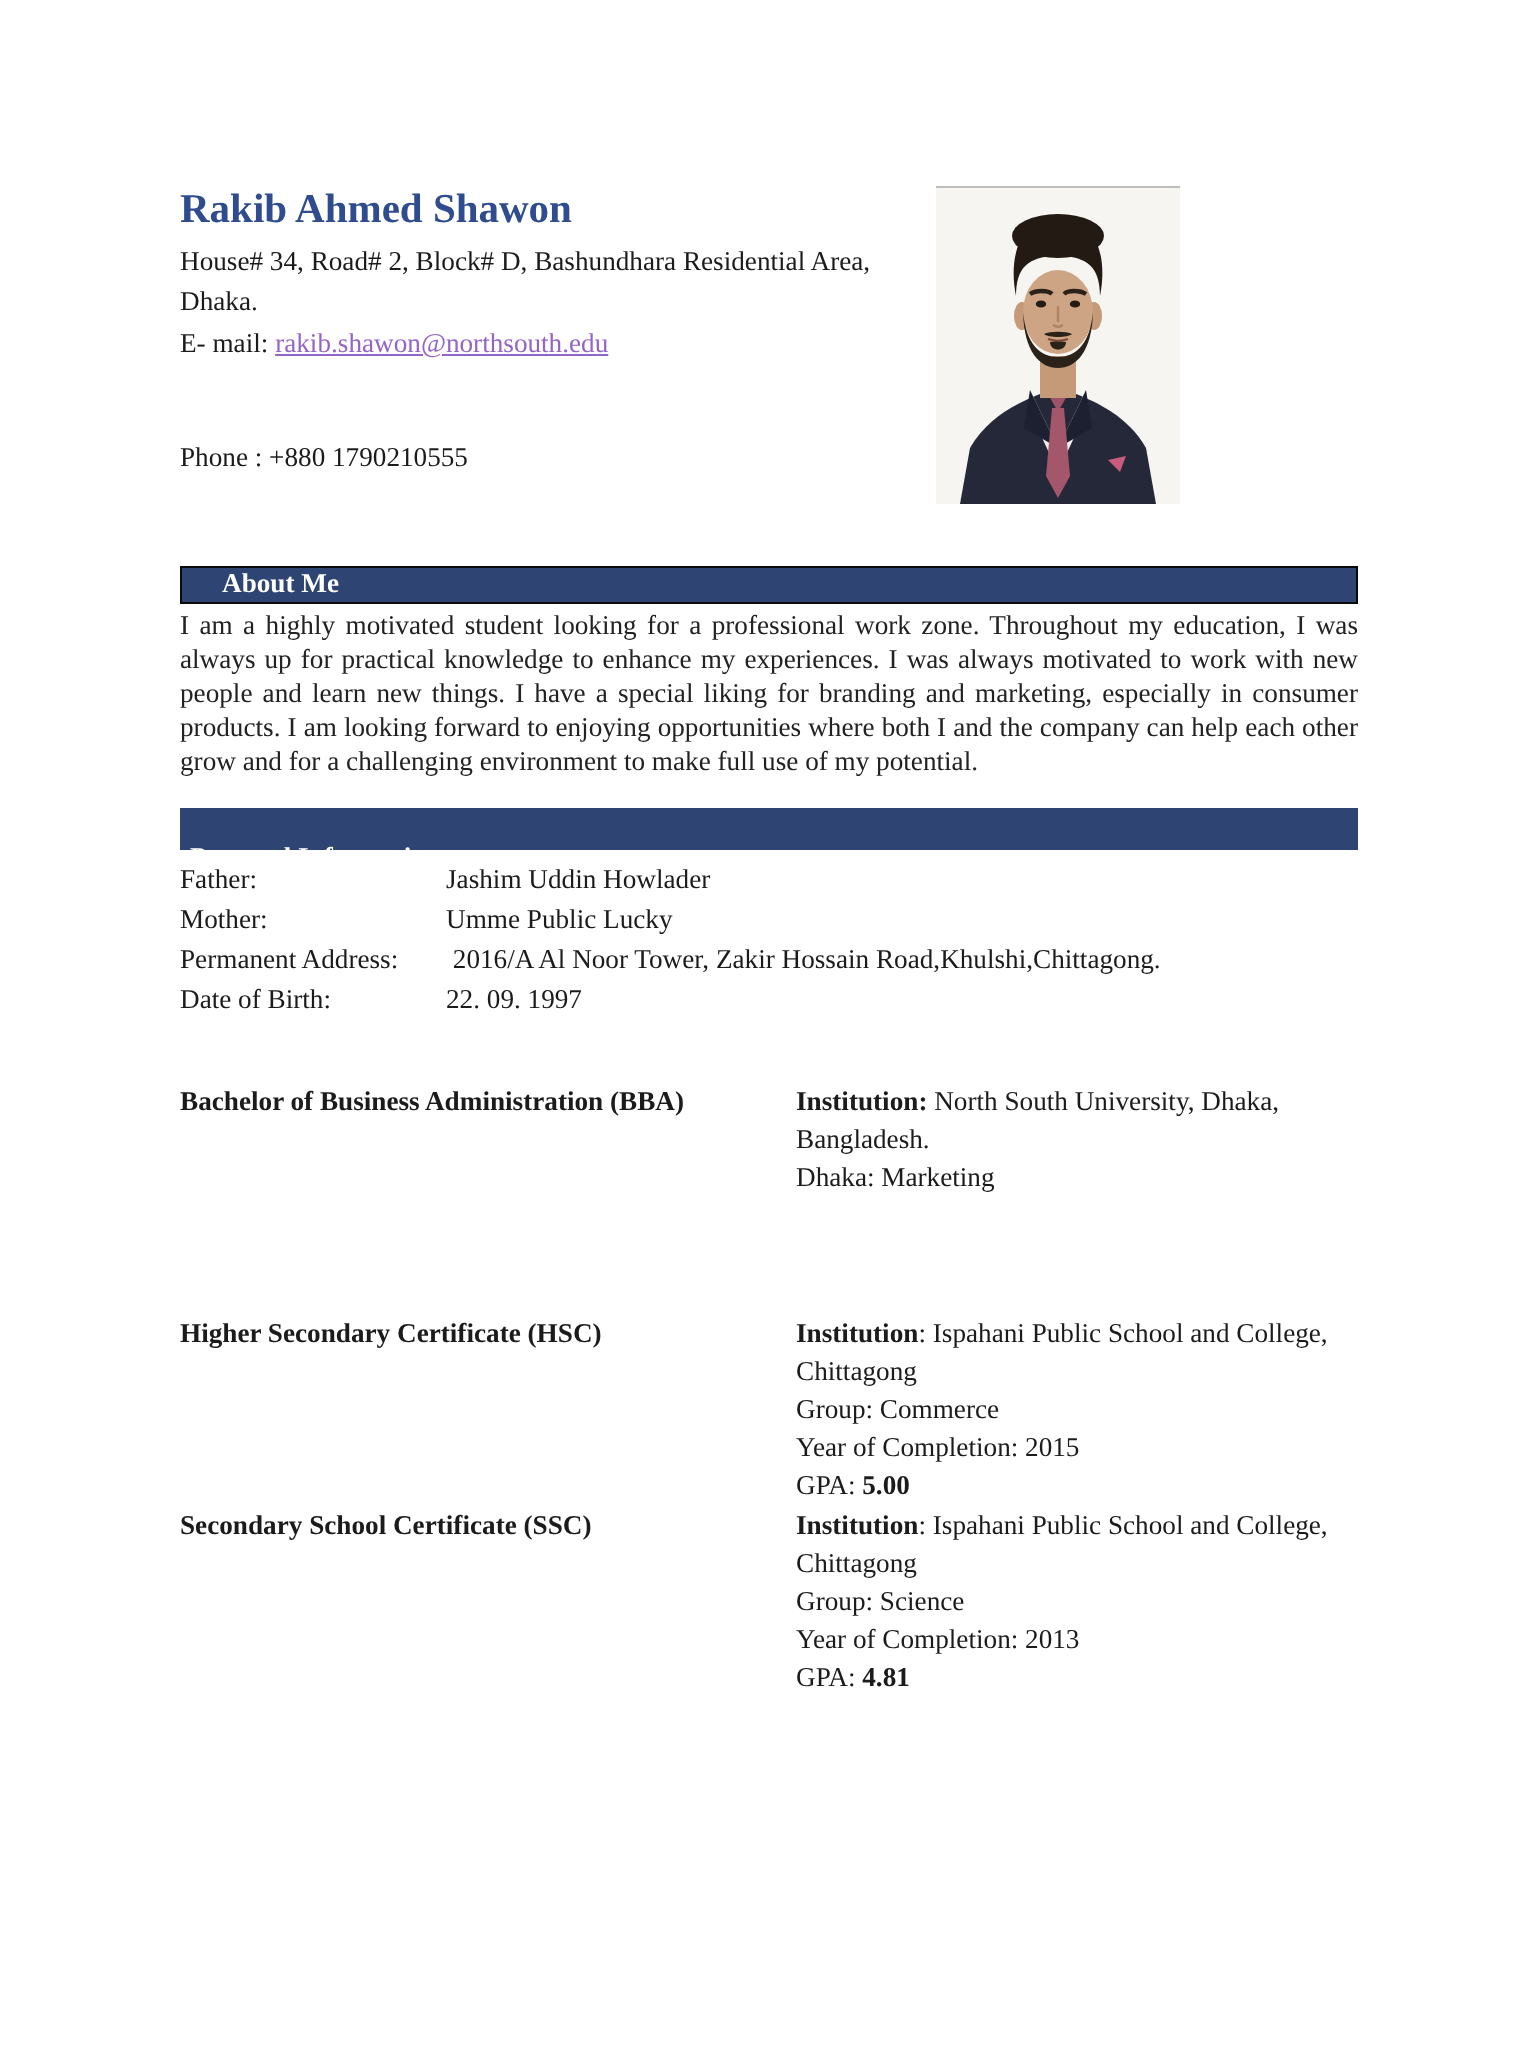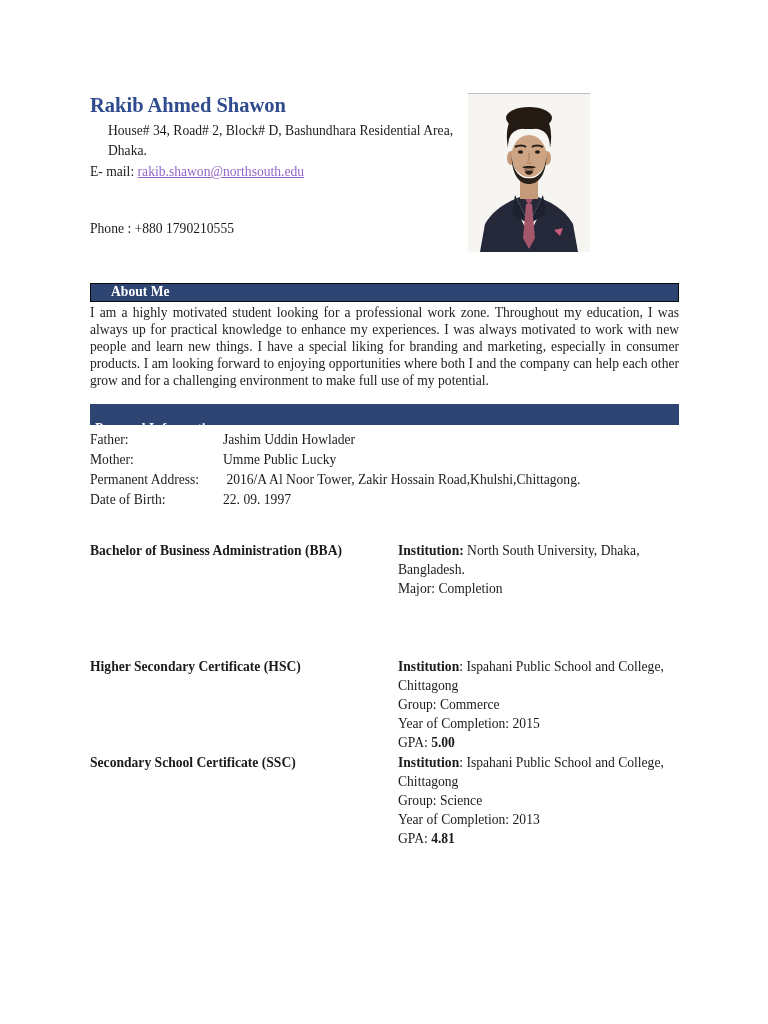--- a/index.html
+++ b/index.html
@@ -13,21 +13,21 @@
   }
   .content{position:absolute;left:90px;top:53px;width:589px;}
 
   
   .header{position:relative;height:159px;}
   .name{
     margin:40px 0 0 0;
     font-size:20.5px;line-height:24px;
     font-weight:bold;color:#2F4C8E;
   }
-  .addr{font-size:13.6px;line-height:20px;width:372px;margin-left:18px;}
+  .addr{font-size:13.6px;line-height:20px;width:372px;}
   .addr-first{margin-top:4px;}
   .contact-line{font-size:13.6px;line-height:17px;margin-top:40px;}
   .email-line{margin-top:2px;}
   .email-link{color:#9464C8;text-decoration:underline;cursor:pointer;}
   .photo{
     position:absolute;left:378px;top:0;
     width:122px;height:159px;
     background:#f6f5f2;
     border-top:1px solid #bdbdbd;
     box-sizing:border-box;
@@ -137,21 +137,21 @@
       <div class="irow"><span class="ilabel">Permanent Address:</span><span class="ivalue"> 2016/A Al Noor Tower, Zakir Hossain Road,Khulshi,Chittagong.</span></div>
       <div class="irow"><span class="ilabel">Date of Birth:</span><span class="ivalue">22. 09. 1997</span></div>
     </div>
 
     <div class="edu edu-bba">
       <div class="edu-left">
         <div class="degree">Bachelor of Business Administration (BBA)</div>
       </div>
       <div class="edu-right">
         <div><b>Institution:</b><span> North South University, Dhaka, Bangladesh.</span></div>
-        <div>Major: Completion</div>
+        <div>Dhaka: Marketing</div>
       </div>
     </div>
 
     <div class="edu edu-hsc">
       <div class="edu-left">
         <div class="degree">Higher Secondary Certificate (HSC)</div>
       </div>
       <div class="edu-right">
         <div><b>Institution</b><span>: Ispahani Public School and College, Chittagong</span></div>
         <div>Group: Commerce</div>

